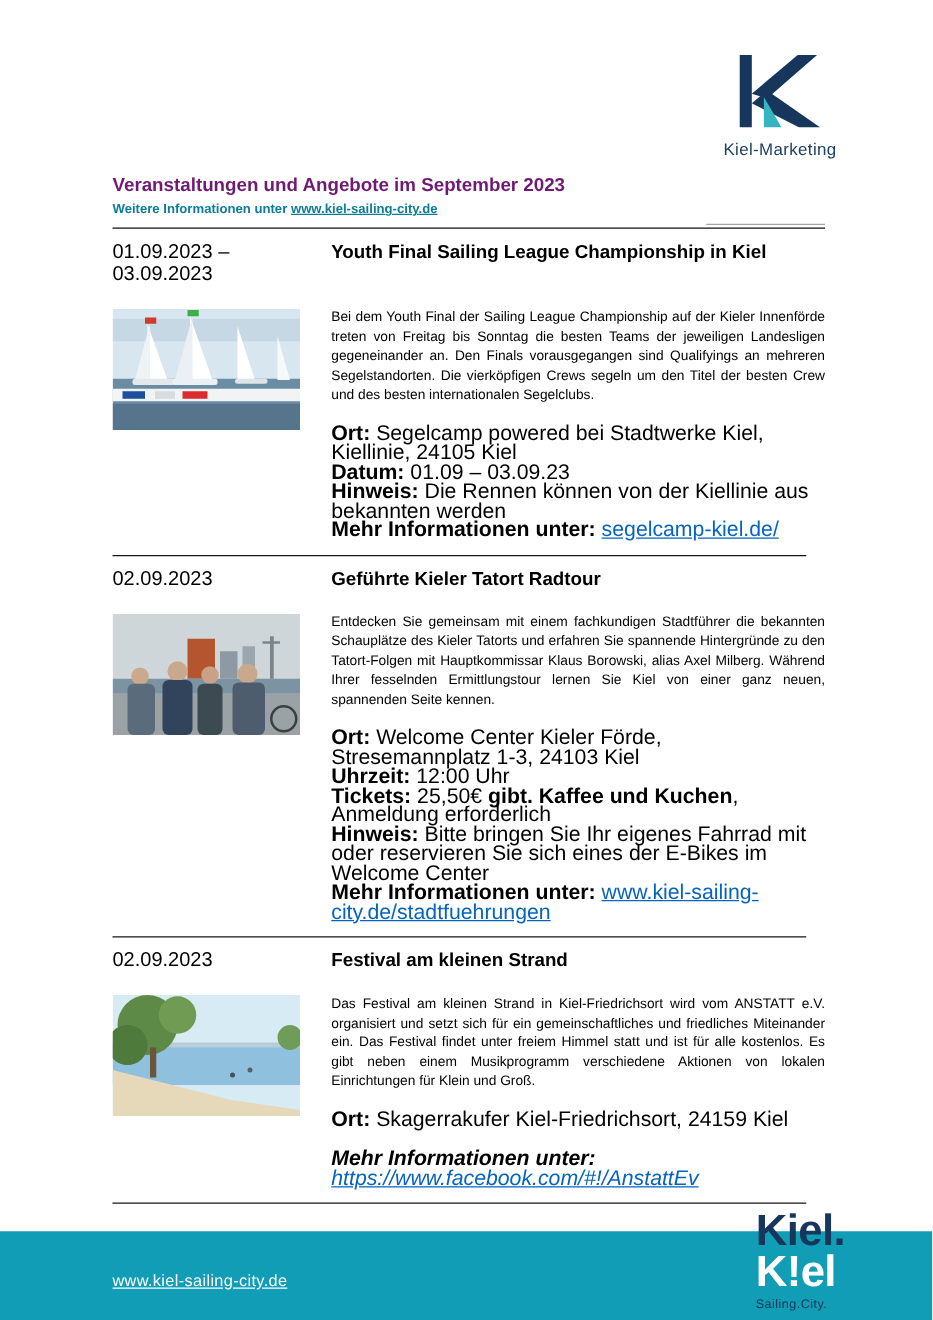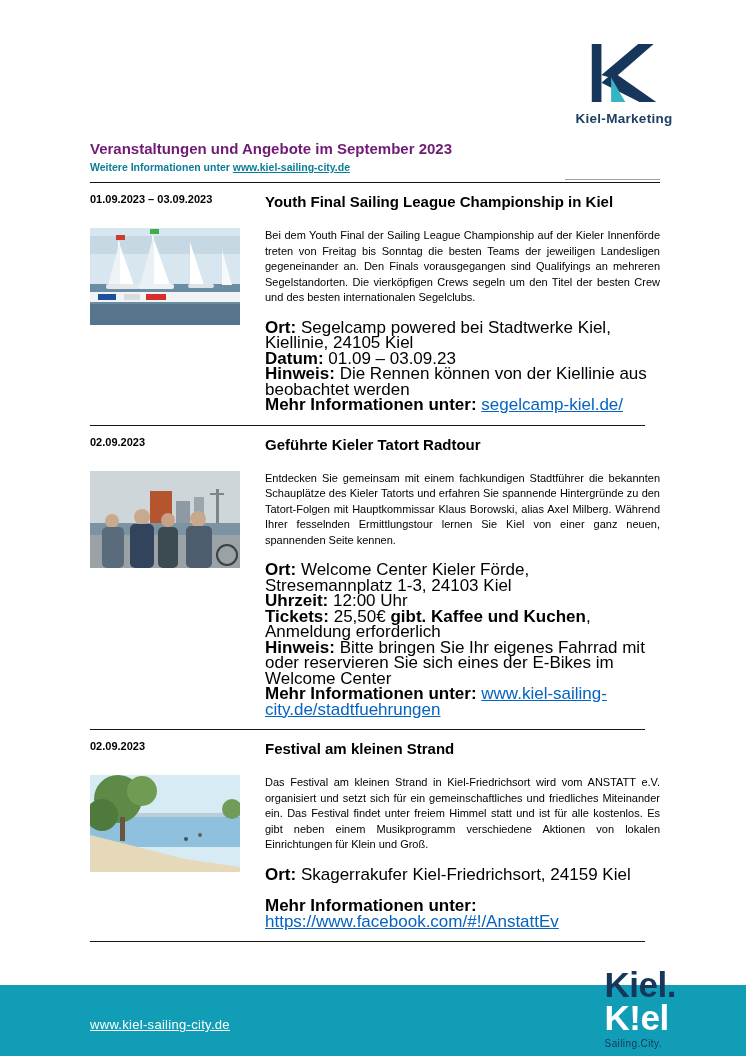--- a/index.html
+++ b/index.html
@@ -5,44 +5,44 @@
   * { margin:0; padding:0; box-sizing:border-box; }
   html,body { background:#ffffff; }
   .page {
     position:relative; width:746px; height:1056px; background:#fff;
     font-family:"Liberation Sans", sans-serif; color:#000; overflow:hidden;
   }
 
   
   .brand { position:absolute; left:568px; top:44px; width:112px; text-align:center; }
   .brand svg { display:inline-block; }
-  .brand-name { margin-top:5px; font-size:13.5px; letter-spacing:.3px; color:#1d3f63;font-weight:bold; }
+  .brand-name { margin-top:5px; font-size:13.5px; letter-spacing:.3px; color:#1d3f63; }
 
   
   .content { position:absolute; left:90px; top:140px; width:570px; }
 
   .doc-title { font-size:15px; font-weight:bold; color:#701a75; margin-bottom:4px; }
   .doc-sub   { font-size:10.5px; font-weight:bold; color:#0b7d98; }
   .doc-sub a { color:#0b7d98; text-decoration:underline; }
 
   .rule-short { width:95px; border-top:1px solid #9aa4ab; margin:6px 0 2px auto; }
   .rule-main  { border-top:1.4px solid #111; margin-bottom:8px; }
 
   .event { display:grid; grid-template-columns:175px 395px; align-items:start; }
-  .event .date   { font-size:11px; font-weight:bold; padding-top:2px; }
+  .event .date   { font-size:16px; font-weight:normal; padding-top:2px; }
   .event .etitle { font-size:15px; font-weight:bold; padding-top:2px; }
   .event .photo  { margin-top:18px; width:150px; height:97px; overflow:hidden; }
   .event .photo svg { display:block; }
   .event .ebody  { margin-top:18px; }
 
   .desc { font-size:11px; line-height:15.5px; text-align:justify; margin-bottom:14px; }
 
   .detail-line { font-size:17px; line-height:15.5px; }
   .detail-line a { color:#0563c1; text-decoration:underline; }
-  .detail-line.mt { margin-top:16px; }
+  .detail-line.mt { margin-top:16px;font-style:italic; }
 
   .sep { border-top:1px solid #161616; width:555px; margin:12px 0 8px 0; }
 
   
   .band { position:absolute; left:0; right:0; bottom:0; height:71px; background:#119db6; }
   .band-url { position:absolute; left:90px; bottom:24px; color:#ffffff; font-size:13px; letter-spacing:.3px; }
 
   .footer-logo { position:absolute; right:70px; bottom:8px; line-height:.95; }
   .fl1 { font-size:35px; font-weight:800; letter-spacing:-.5px; color:#16365c; }
   .fl2 { font-size:35px; font-weight:800; letter-spacing:-.5px; color:#ffffff; }
@@ -109,21 +109,21 @@
         <div class="detail-line">
           <b>Ort:</b>
           <span>Segelcamp powered bei Stadtwerke Kiel, Kiellinie, 24105 Kiel</span>
         </div>
         <div class="detail-line">
           <b>Datum:</b>
           <span>01.09 – 03.09.23</span>
         </div>
         <div class="detail-line">
           <b>Hinweis:</b>
-          <span>Die Rennen können von der Kiellinie aus beobachtet werden</span>
+          <span>Die Rennen können von der Kiellinie aus bekannten werden</span>
         </div>
         <div class="detail-line">
           <b>Mehr Informationen unter:</b>
           <a href="#">segelcamp-kiel.de/</a>
         </div>
       </div>
     </section>
 
     <div class="sep"></div>
 

